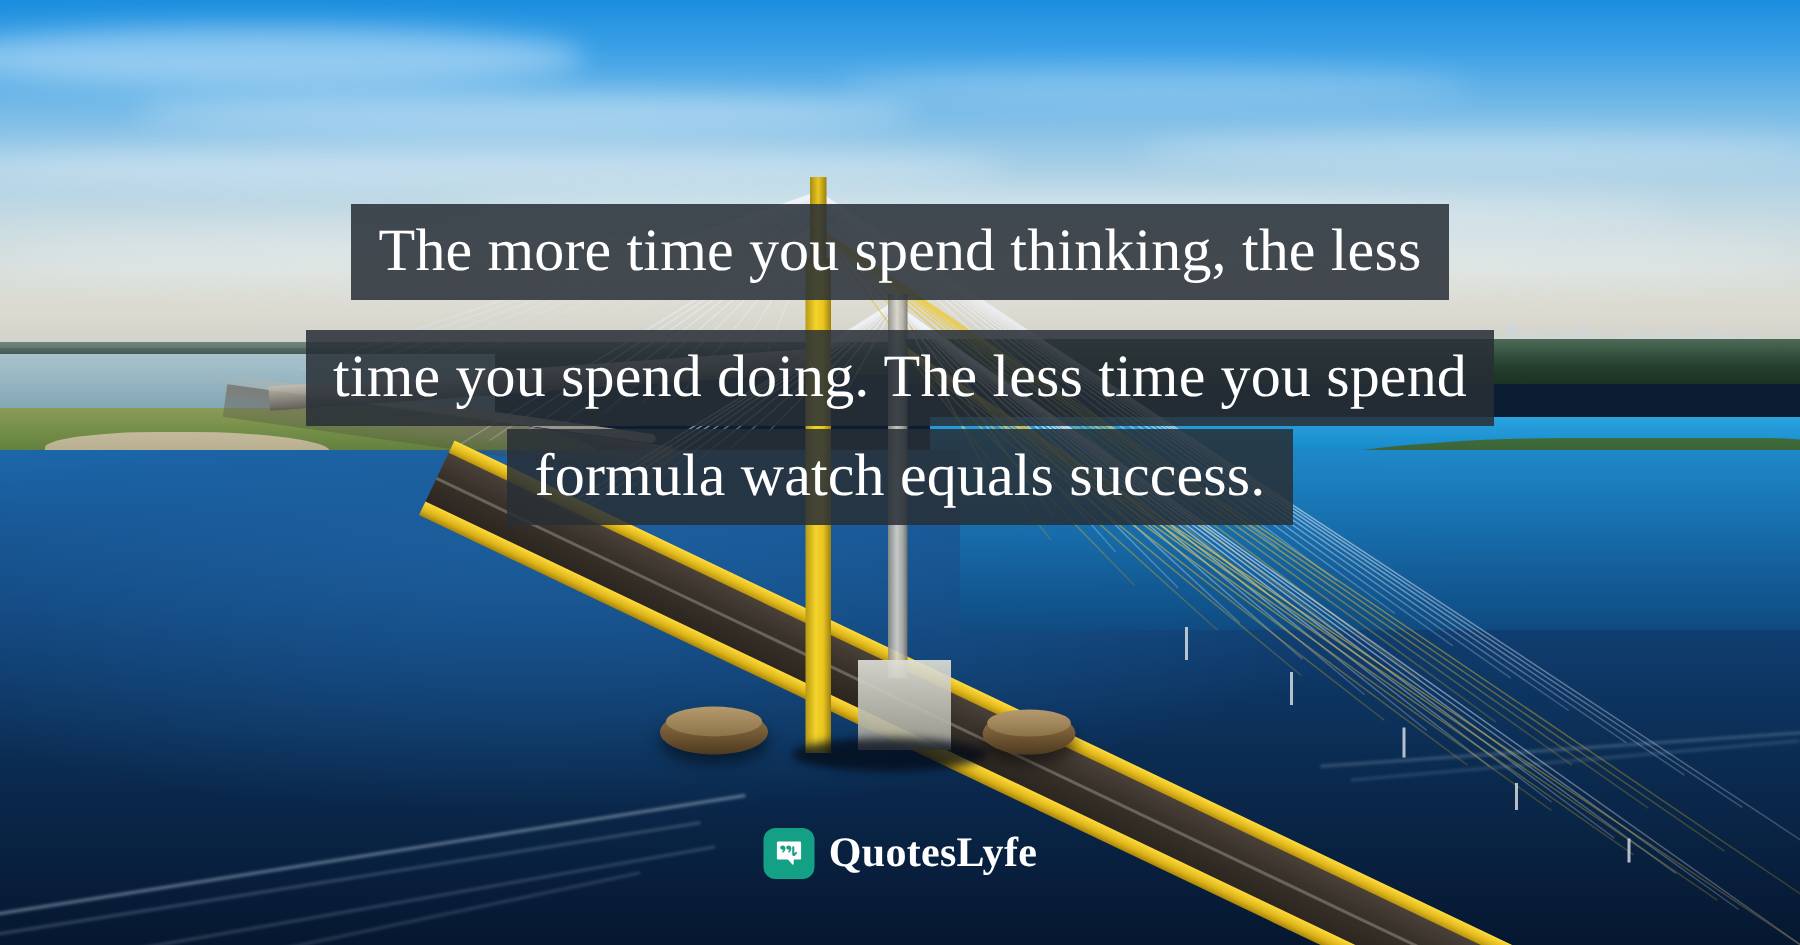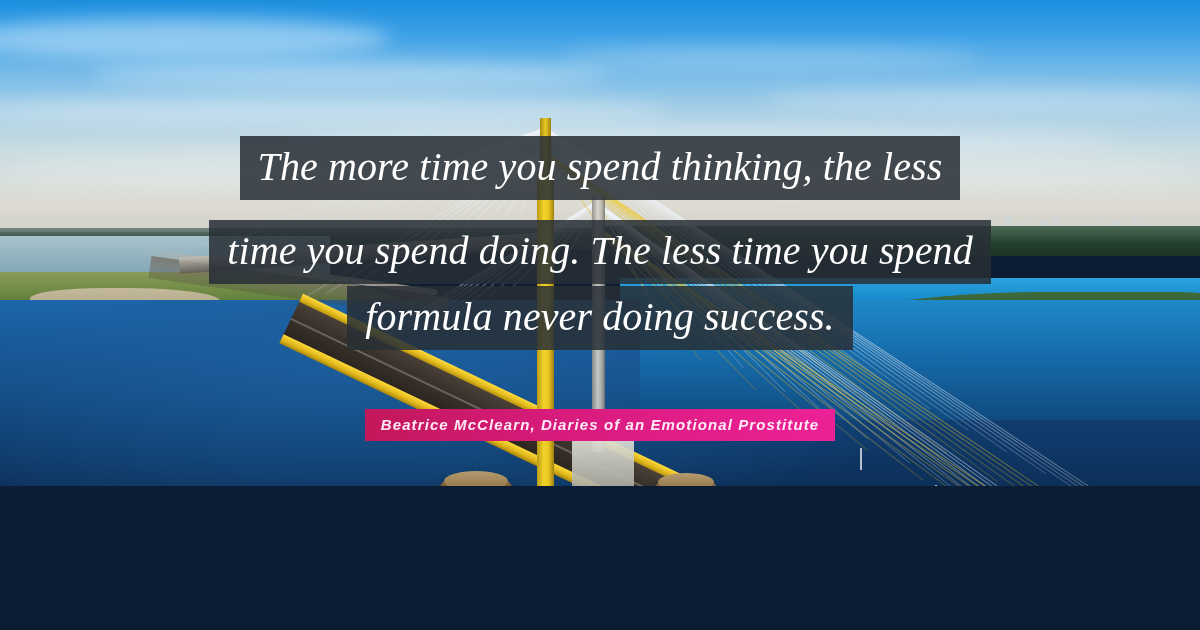--- a/index.html
+++ b/index.html
@@ -1,19 +1,19 @@
 <!DOCTYPE html>
 <html><head>
 <meta charset="utf-8">
 <style>
   * { margin:0; padding:0; box-sizing:border-box; }
   html,body { width:1200px; height:630px; overflow:hidden; background:#0b1c33; }
   body { font-family:"Liberation Serif", serif; }
 
-  #stage { position:relative; width:1200px; height:486px; overflow:hidden;font-style:italic; }
+  #stage { position:relative; width:1200px; height:630px; overflow:hidden; }
 
   
   .photo { position:absolute; inset:0; overflow:hidden; }
 
   
   .sky {
     position:absolute; left:0; top:0; width:1200px; height:232px;
     background:
       linear-gradient(180deg,
         #1b8ede 0%, #3ba0e6 14%, #72b9e8 30%,
@@ -401,30 +401,28 @@
         <div class="lamp" style="left: 935px; top: 485px; height: 20px;"></div>
         <div class="lamp" style="left: 1010px; top: 522px; height: 18px;"></div>
         <div class="lamp" style="left: 1085px; top: 559px; height: 16px;"></div>
         <div class="lamp" style="left: 790px; top: 418px; height: 22px;"></div>
       </div>
   </div>
 
   <div class="quote">
     <div class="qline" id="line1">The more time you spend thinking, the less</div>
     <div class="qline" id="line2">time you spend doing. The less time you spend</div>
-    <div class="qline" id="line4">formula never doing success.</div>
+    <div class="qline" id="line4">formula watch equals success.</div>
   </div>
 
-  <div class="attrib-wrap">
-    <span class="attrib">Beatrice McClearn, Diaries of an Emotional Prostitute</span>
-  </div>
 
   <div class="logo-wrap">
     <span class="logo-mark">
       <svg width="22" height="22" viewBox="0 0 24 24" aria-hidden="true">
         <path d="M4.2 3.2h15.6c.6 0 1 .45 1 1v11.2c0 .55-.4 1-1 1h-4.3l-.15 3.2c-.02.5-.5.72-.85.38l-3.3-3.58H4.2c-.6 0-1-.45-1-1V4.2c0-.55.4-1 1-1z" fill="#ffffff"></path>
         <path d="M7.3 6.1c-.95 0-1.7.72-1.7 1.62 0 .9.75 1.62 1.7 1.62.25 0 .48-.05.68-.14-.1.6-.52 1.05-1.05 1.28l.5.9c1.2-.5 1.95-1.6 1.95-3.04 0-1.3-.9-2.24-2.08-2.24zm4.35 0c-.95 0-1.7.72-1.7 1.62 0 .9.75 1.62 1.7 1.62.25 0 .48-.05.68-.14-.1.6-.52 1.05-1.05 1.28l.5.9c1.2-.5 1.95-1.6 1.95-3.04 0-1.3-.9-2.24-2.08-2.24z" fill="#14a085"></path>
         <path d="M15.1 7.4v5.4c0 .3.36.45.57.24l1.5-1.5" stroke="#14a085" stroke-width="1.5" fill="none" stroke-linecap="round"></path>
       </svg>
     </span>
+    <span class="logo-text">QuotesLyfe</span>
   </div>
 
 </div>
 
 </body></html>

